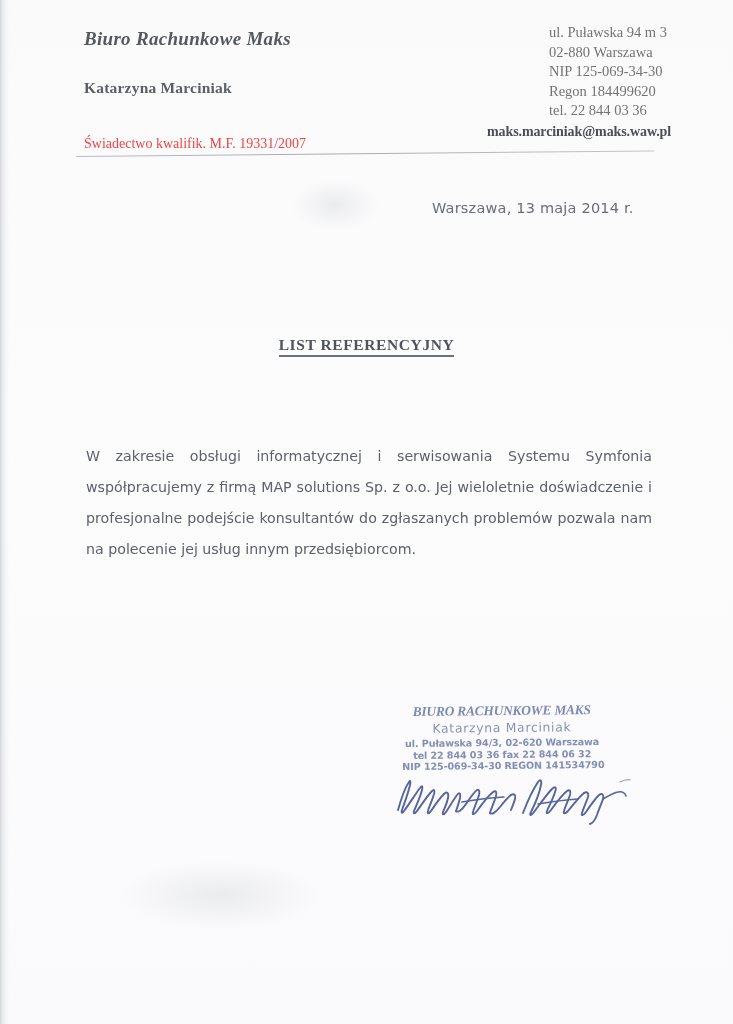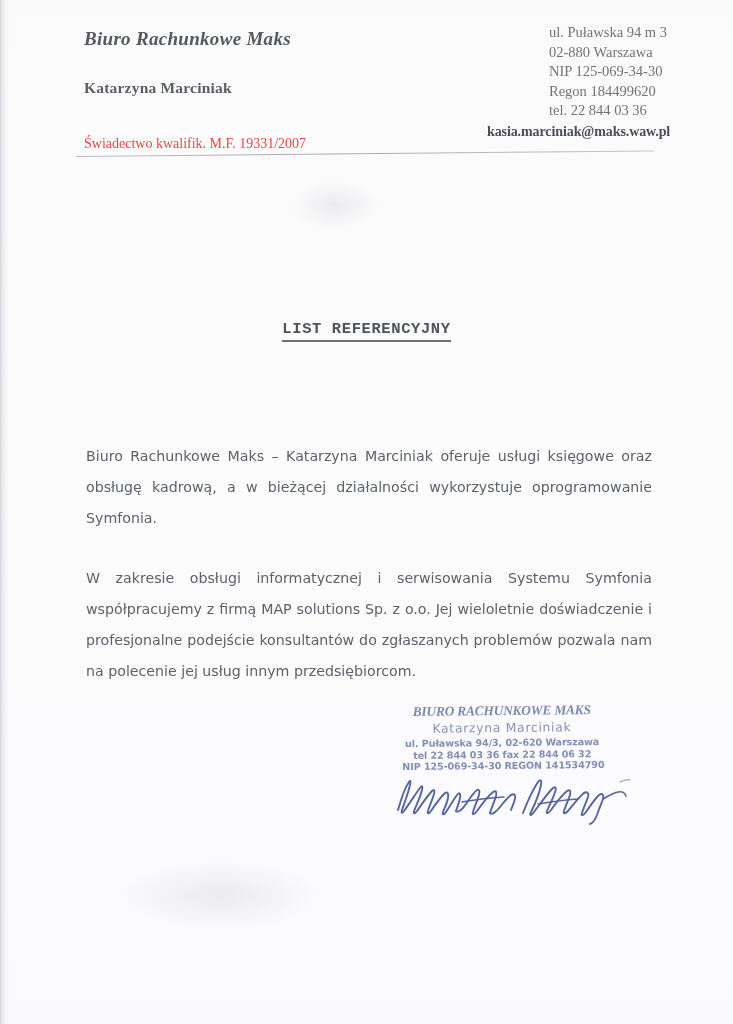--- a/index.html
+++ b/index.html
@@ -105,24 +105,24 @@
     font-size: 14.5px;
     color: #6a6e76;
     letter-spacing: 0.2px;
     white-space: nowrap;
   }
 
   
   #doc-title {
     position: absolute;
     left: 0;
-    top: 320px;
+    top: 336px;
     width: 733px;
     text-align: center;
-    font-family: Liberation Mono, monospace;
+    font-family: Liberation Serif, serif;
     font-size: 15.5px;
     font-weight: 700;
     letter-spacing: 0.6px;
     color: #4f535b;
   }
   #doc-title span {
     border-bottom: 2px solid #6d7179;
     padding-bottom: 2px;
   }
 
@@ -216,31 +216,31 @@
   <div class="hdr-left" id="certificate-line">Świadectwo kwalifik. M.F. 19331/2007</div>
 
   <div class="hdr-right" id="address-block">
     <div>ul. Puławska 94 m 3</div>
     <div>02-880 Warszawa</div>
     <div>NIP 125-069-34-30</div>
     <div>Regon 184499620</div>
     <div>tel. 22 844 03 36</div>
   </div>
 
-  <div id="email-line">kasia.marciniak@maks.waw.pl</div>
+  <div id="email-line">maks.marciniak@maks.waw.pl</div>
 
   <div id="header-rule"></div>
 
+  <div id="date-line">Warszawa, 13 maja 2014 r.</div>
 
   <div id="doc-title">
     <span>LIST REFERENCYJNY</span>
   </div>
 
   <div id="body-text">
-    <p class="para">Biuro Rachunkowe Maks – Katarzyna Marciniak oferuje usługi księgowe oraz obsługę kadrową, a w bieżącej działalności wykorzystuje oprogramowanie Symfonia.</p>
     <p class="para">W zakresie obsługi informatycznej i serwisowania Systemu Symfonia współpracujemy z firmą MAP solutions Sp. z o.o. Jej wieloletnie doświadczenie i profesjonalne podejście konsultantów do zgłaszanych problemów pozwala nam na polecenie jej usług innym przedsiębiorcom.</p>
   </div>
 
   <div id="stamp">
     <div id="stamp-company">BIURO RACHUNKOWE MAKS</div>
     <div id="stamp-owner">Katarzyna Marciniak</div>
     <div class="stamp-small" id="stamp-address">ul. Puławska 94/3, 02-620 Warszawa</div>
     <div class="stamp-small">tel 22 844 03 36  fax 22 844 06 32</div>
     <div class="stamp-small">NIP 125-069-34-30 REGON 141534790</div>
   </div>

